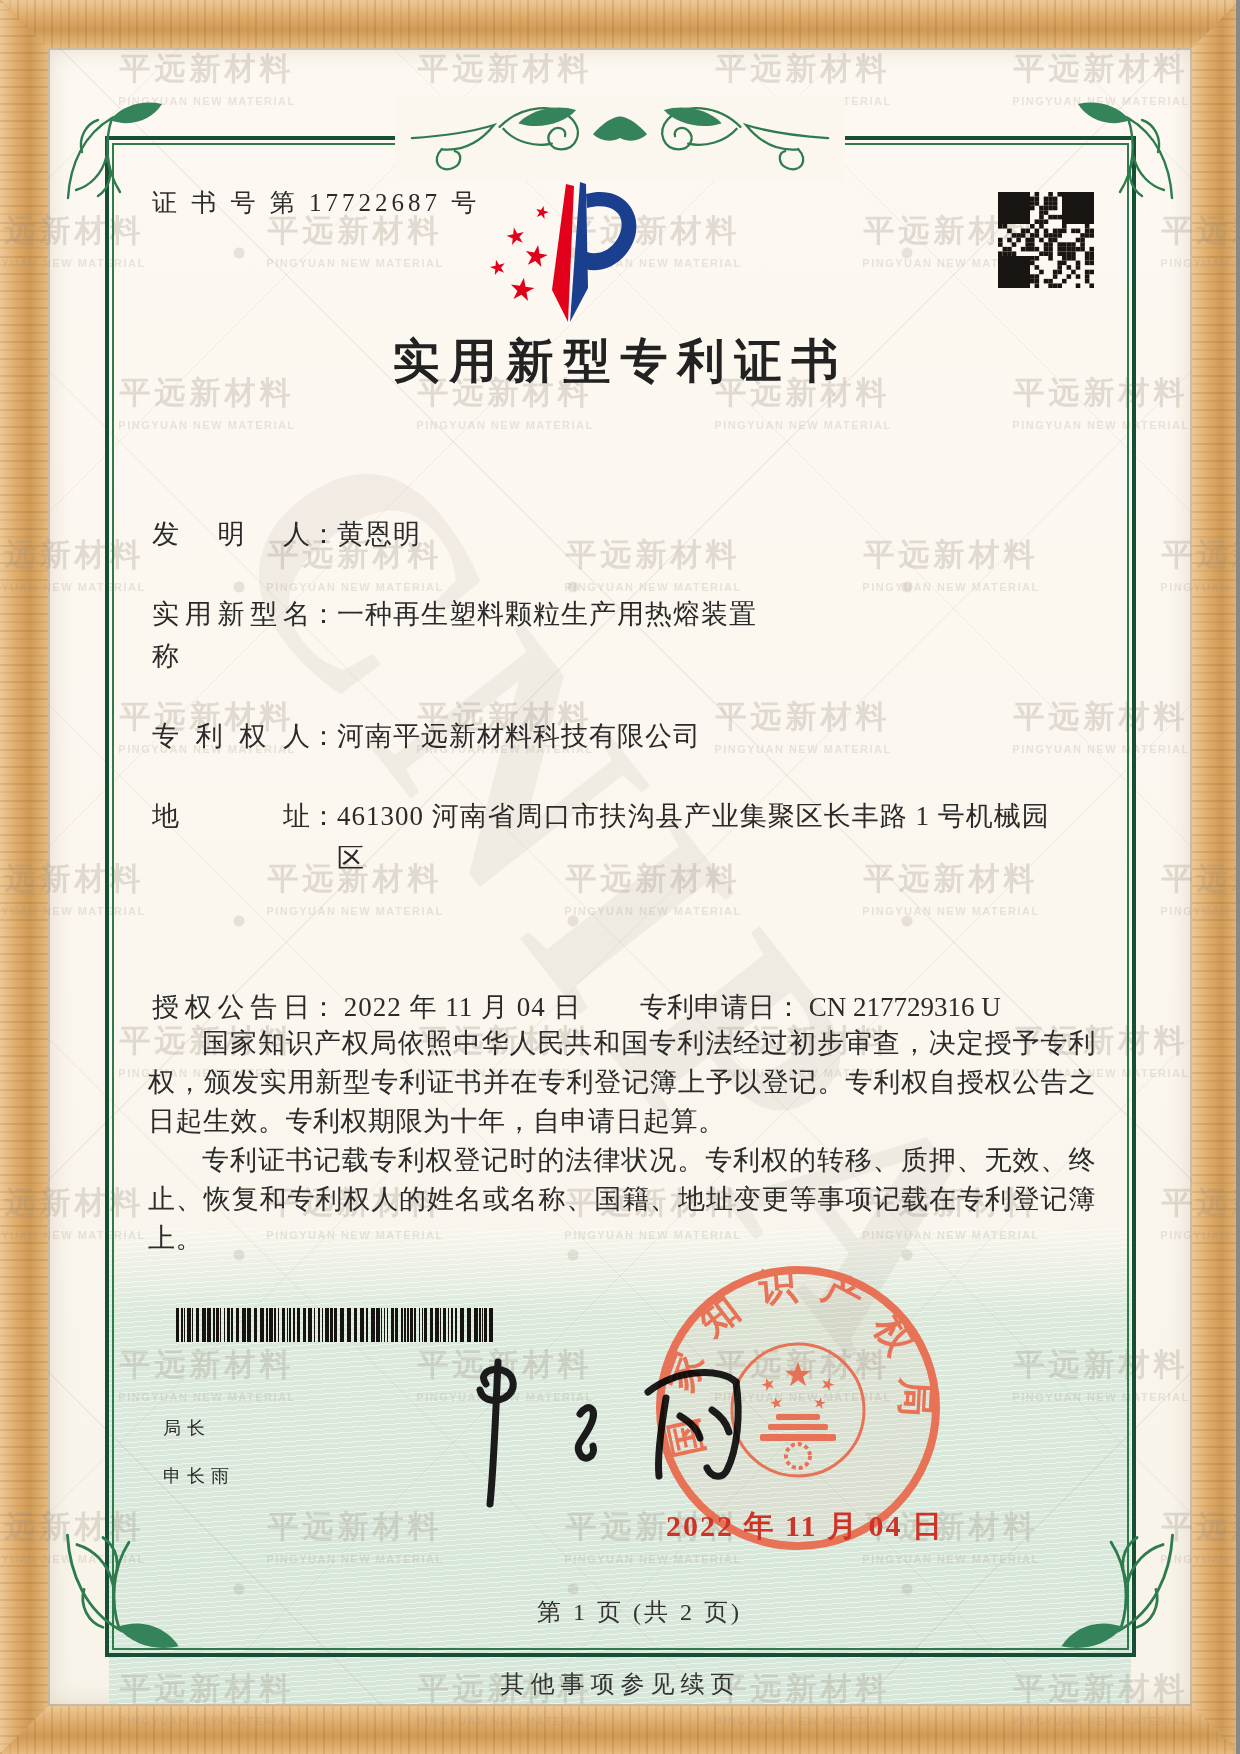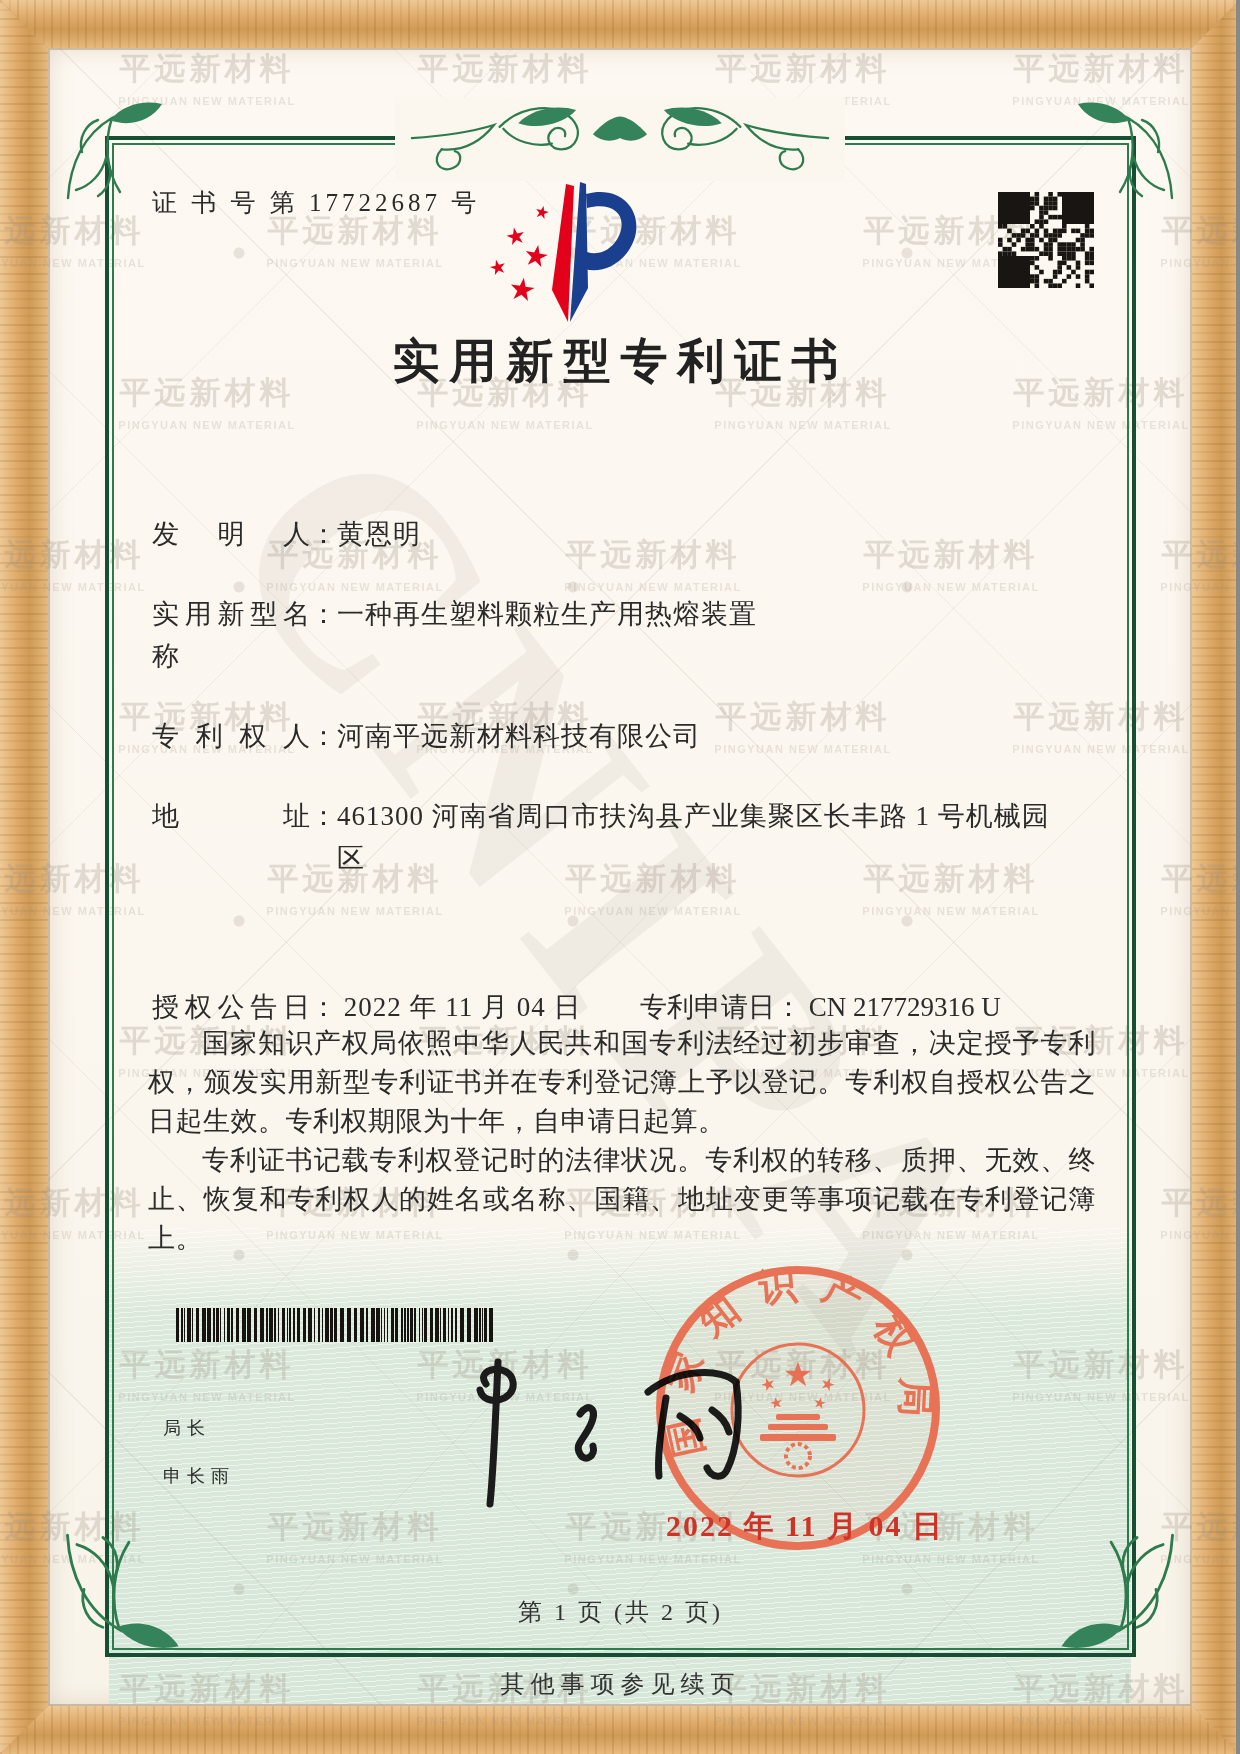--- a/index.html
+++ b/index.html
@@ -74,21 +74,21 @@
   .paras p{margin:0;text-indent:2em;}
   .barcode{position:absolute;left:176px;top:1308px;}
   .barcode svg rect{fill:#15120f;}
   .director{position:absolute;left:163px;top:1404px;font-size:18px;letter-spacing:6px;line-height:48px;}
   .signature{position:absolute;left:428px;top:1356px;}
   .sig-s{fill:none;stroke:#1b1b1b;stroke-width:7;stroke-linecap:round;stroke-linejoin:round;}
   .seal{position:absolute;left:648px;top:1258px;mix-blend-mode:multiply;opacity:.93;}
   .seal-date{position:absolute;left:640px;top:1506px;width:330px;text-align:center;z-index:5;
      color:#cd3427;font-size:30px;letter-spacing:2px;font-weight:bold;}
   .page-footer{position:absolute;left:105px;top:1596px;width:1031px;text-align:center;
-     font-size:24px;letter-spacing:3px;color:#333;}
+     font-size:24px;letter-spacing:3px;color:#333;padding-left:19px;}
   .bottom-note{position:absolute;left:105px;top:1668px;width:1031px;text-align:center;
      font-size:24px;letter-spacing:6px;color:#333;}
 </style>
 </head>
 <body>
 
 <div class="canvas">
 
   <div class="wood wood-h wood-top"></div>
   <div class="wood wood-h wood-bottom"></div>

